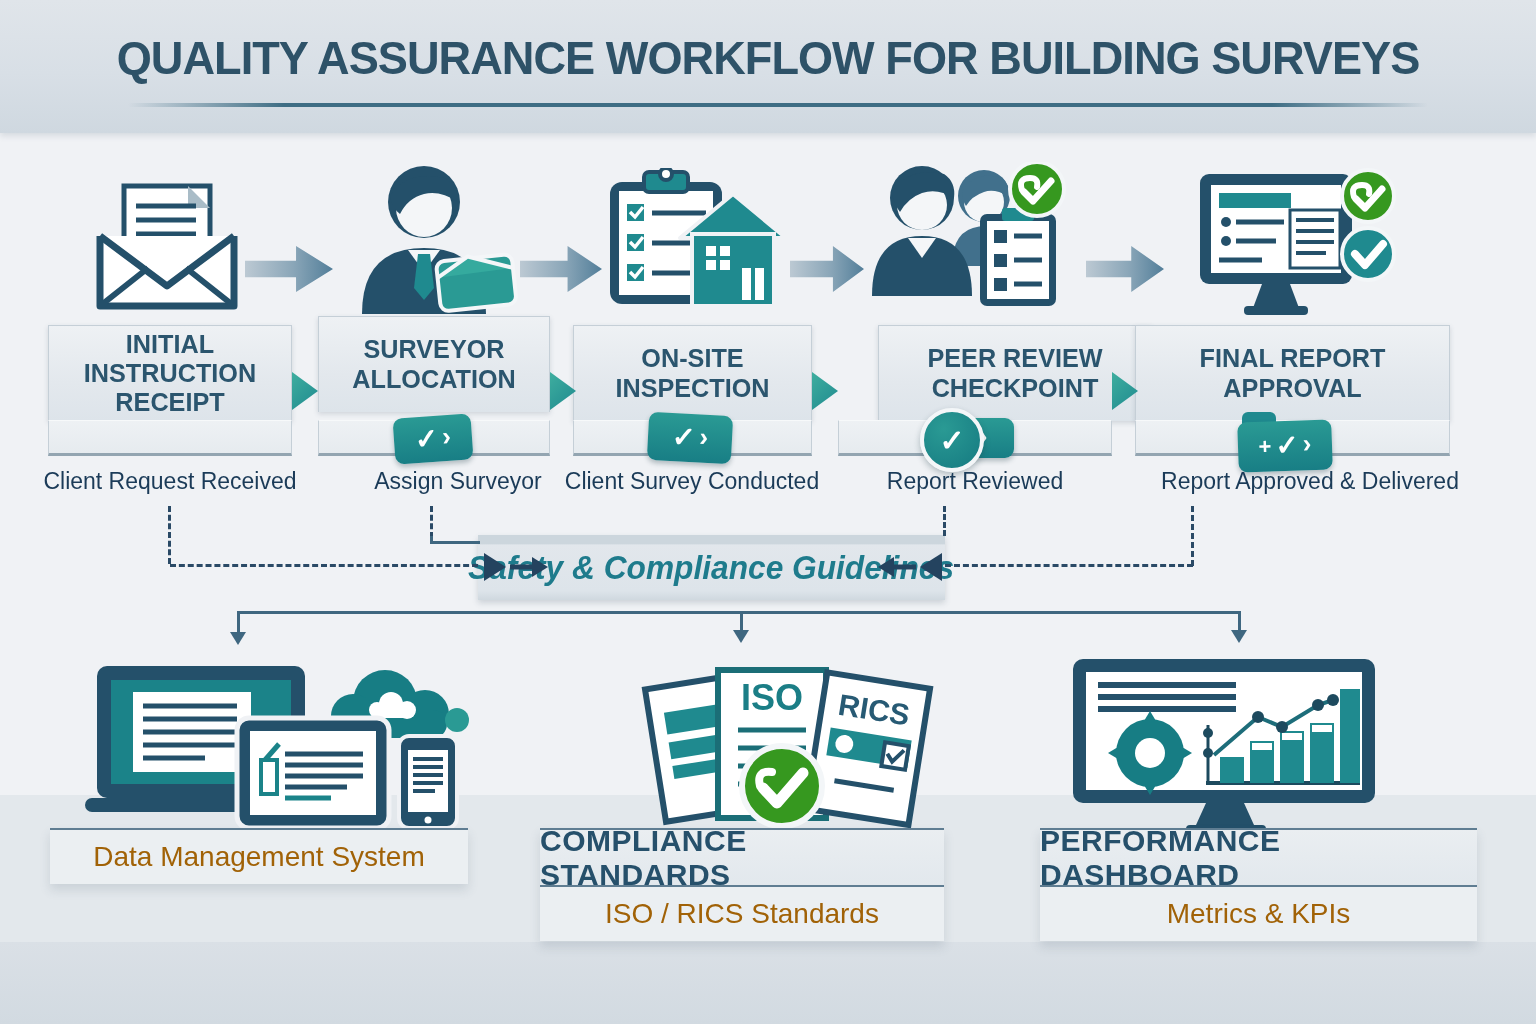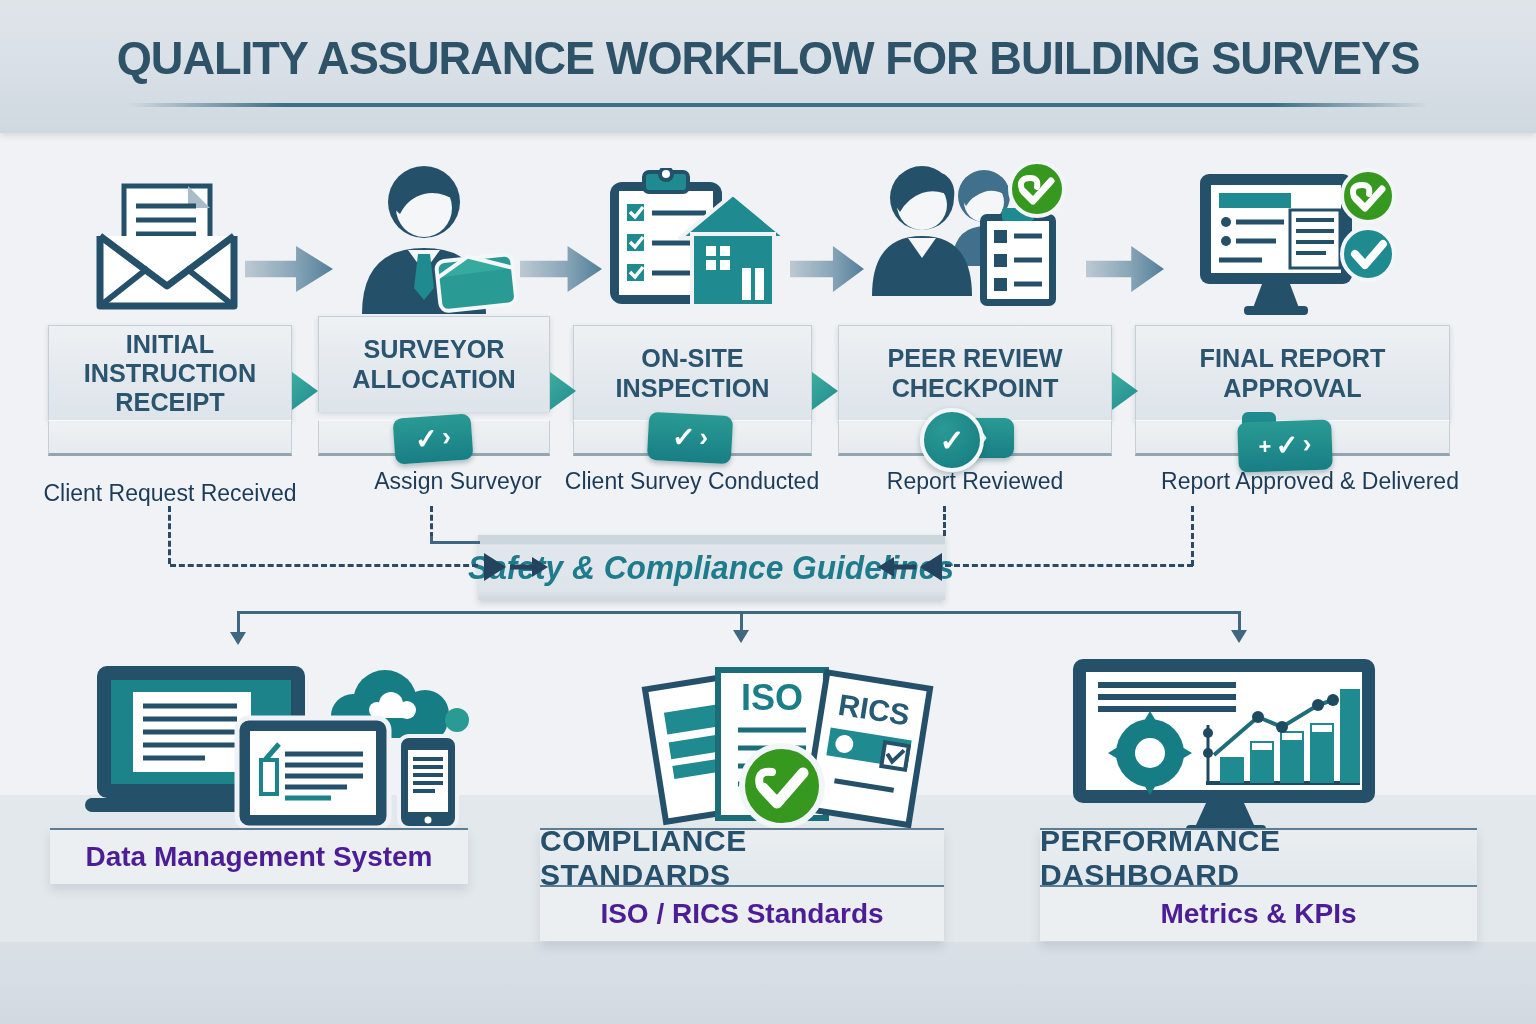--- a/index.html
+++ b/index.html
@@ -111,21 +111,21 @@
   .panel-header{
     height:55px;border-top:2.5px solid #5f7d92;
     background:linear-gradient(180deg,#eaeef1,#e2e8ed);
     display:flex;align-items:center;justify-content:center;
     font-size:30px;font-weight:700;color:#26506b;letter-spacing:.5px;
   }
   .panel-sub{
     height:54px;border-top:2.5px solid #5f7d92;
     background:#ebeff2;
     display:flex;align-items:center;justify-content:center;
-    font-size:28px;font-weight:700;color:#4c1d95;
+    font-size:28px;font-weight:400;color:#a16207;
   }
   .icon-abs{position:absolute;}
   .sa{position:absolute;}
 </style>
 </head>
 <body>
 
 <div class="band-top"></div>
 <div class="page-title">QUALITY ASSURANCE WORKFLOW FOR BUILDING SURVEYS</div>
 <div class="title-underline"></div>
@@ -245,21 +245,21 @@
 <div class="step-box" style="left:318px;top:316px;width:230px">
   <div class="step-box-title">SURVEYOR ALLOCATION</div>
 </div>
 <div class="step-strip" style="left:318px;top:420px;width:230px"></div>
 
 <div class="step-box" style="left:573px;top:325px;width:237px">
   <div class="step-box-title">ON-SITE INSPECTION</div>
 </div>
 <div class="step-strip" style="left:573px;top:420px;width:237px"></div>
 
-<div class="step-box" style="left:838px;top:325px;width:272px">
+<div class="step-box" style="left:878px;top:325px;width:272px">
   <div class="step-box-title">PEER REVIEW CHECKPOINT</div>
 </div>
 <div class="step-strip" style="left:838px;top:420px;width:272px"></div>
 
 <div class="step-box" style="left:1135px;top:325px;width:313px">
   <div class="step-box-title">FINAL REPORT APPROVAL</div>
 </div>
 <div class="step-strip" style="left:1135px;top:420px;width:313px"></div>
 
 <div class="tri-teal" style="left:292px;top:372px"></div>
@@ -281,21 +281,21 @@
 <div class="badge-circle" style="left:920px;top:408px;width:56px;height:56px">
   <span>✓</span>
 </div>
 <div class="folder-tab" style="left:1242px;top:412px"></div>
 <div class="badge-rect" style="left:1238px;top:421px;width:94px;height:50px;transform:rotate(-2deg)">
   <span style="font-size:22px">+</span>
   <span class="chk">✓</span>
   <span class="chev">›</span>
 </div>
 
-<div class="step-caption" style="left:170px;top:480px">Client Request Received</div>
+<div class="step-caption" style="left:170px;top:468px">Client Request Received</div>
 <div class="step-caption" style="left:458px;top:468px">Assign Surveyor</div>
 <div class="step-caption" style="left:692px;top:468px">Client Survey Conducted</div>
 <div class="step-caption" style="left:975px;top:468px">Report Reviewed</div>
 <div class="step-caption" style="left:1310px;top:468px">Report Approved &amp; Delivered</div>
 
 <div class="safety-box">
   <div class="safety-label">Safety &amp; Compliance Guidelines</div>
 </div>
 <svg class="sa" style="left:484px;top:551px" width="66" height="32" viewBox="0 0 66 32">
   <polygon points="0,2 22,16 0,30" fill="#24435f"></polygon>

